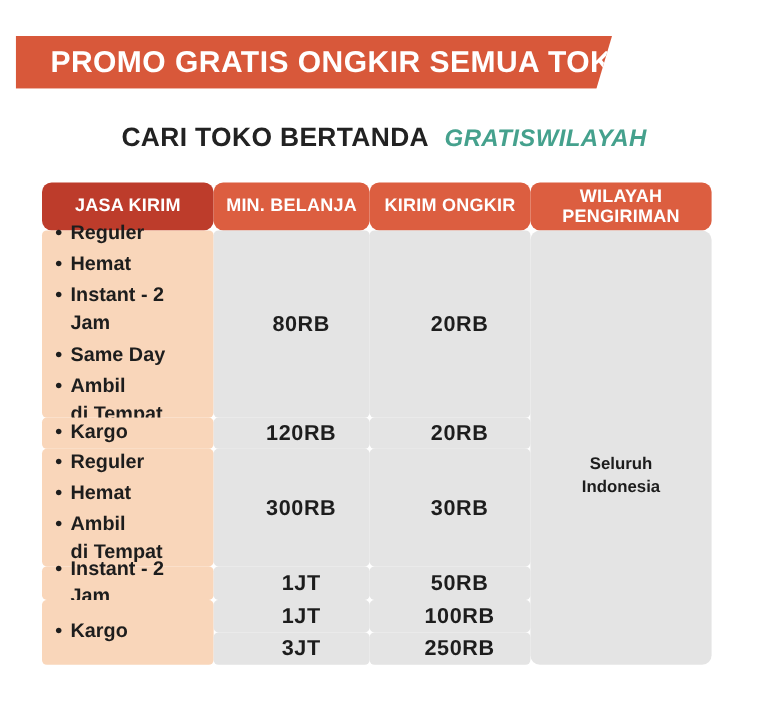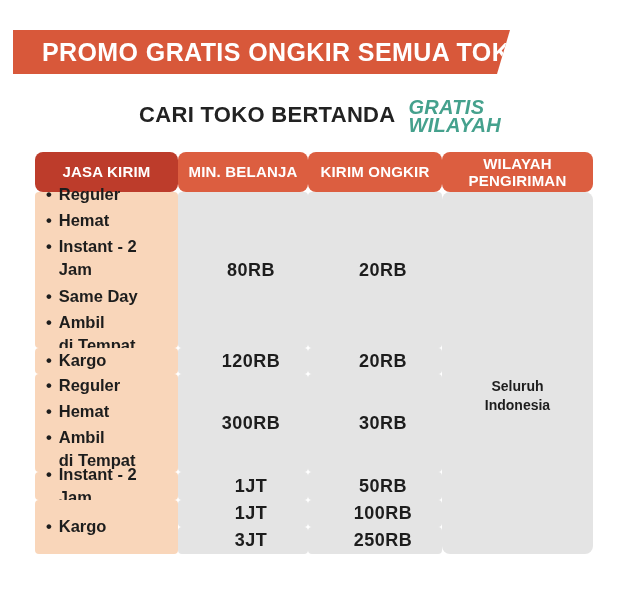--- a/index.html
+++ b/index.html
@@ -49,21 +49,21 @@
   }
   .tagline-text {
     font-size: 22px;
     font-weight: bold;
     color: #222222;
     letter-spacing: 0.3px;
     white-space: nowrap;
   }
   .logo {
     display: flex;
-    flex-direction: column;
+    flex-direction: row;
     line-height: 0.92;
     font-size: 20px;
     font-weight: bold;
     font-style: italic;
     color: var(--logo-color, #45a18d);
     letter-spacing: 0.3px;
     transform: translateY(1px);
   }
 
   

